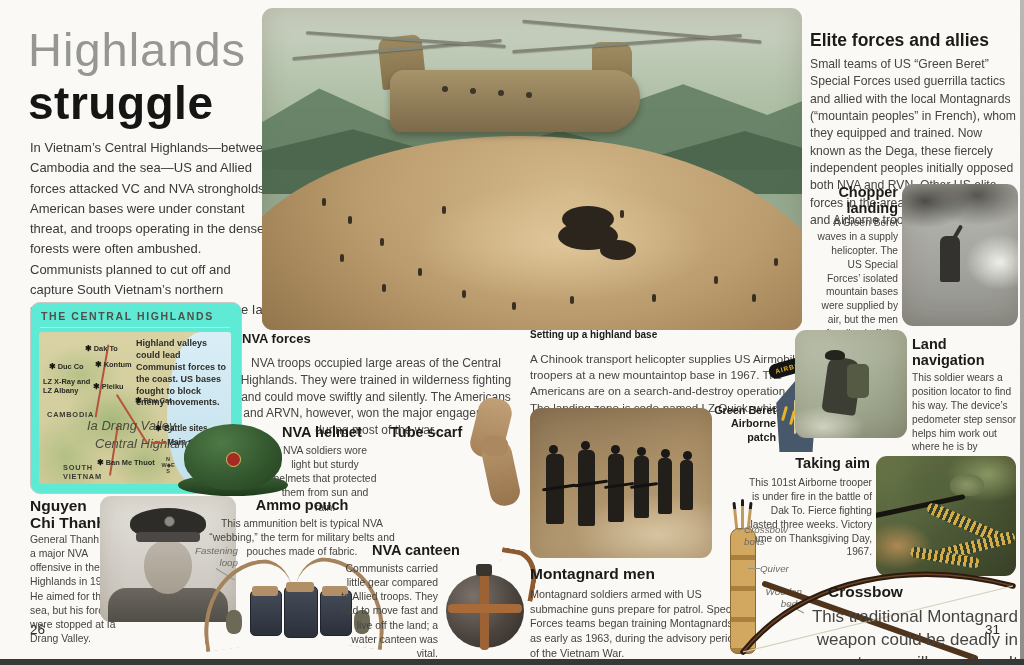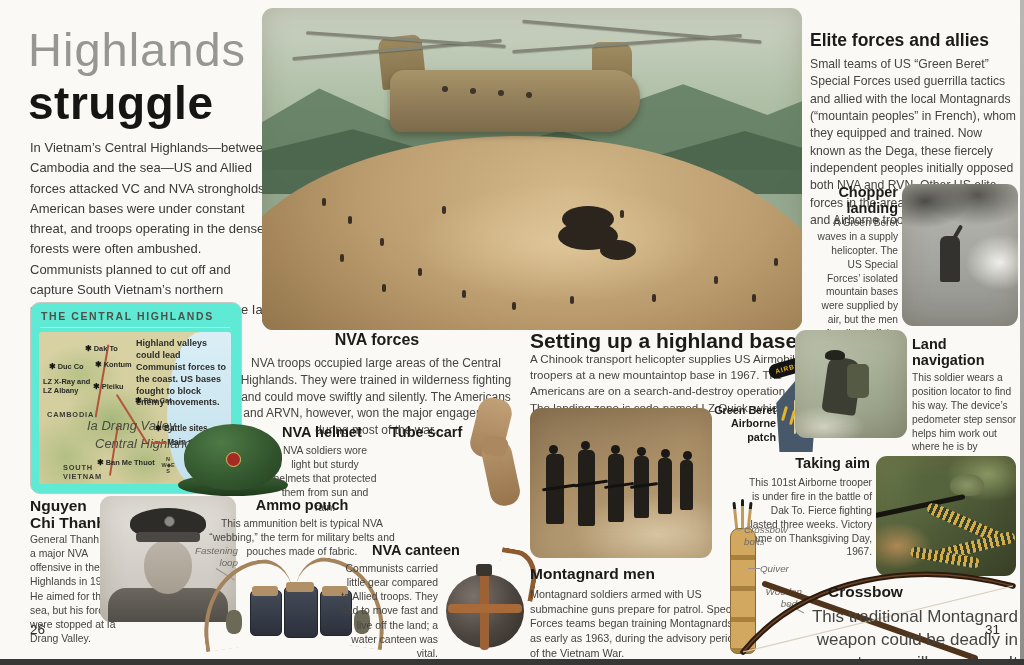--- a/index.html
+++ b/index.html
@@ -229,21 +229,21 @@
     <div class="abs blade" style="left:44px;top:30px;width:200px;transform:rotate(4deg);"></div>
     <div class="abs blade" style="left:250px;top:34px;width:230px;transform:rotate(-4deg);"></div>
     <div class="abs blade" style="left:260px;top:22px;width:240px;transform:rotate(5deg);"></div>
     <div class="abs ch-win"></div>
     <div class="abs tire" style="left:300px;top:198px;width:52px;height:26px;"></div>
     <div class="abs tire" style="left:296px;top:214px;width:60px;height:28px;"></div>
     <div class="abs tire" style="left:338px;top:232px;width:36px;height:20px;"></div>
     <div class="abs troops"></div>
   </div>
 
-  <div class="abs head" style="left:242px;top:331px;width:270px;font-size:16px;text-align:center;">NVA forces</div>
+  <div class="abs head" style="left:242px;top:331px;width:270px;font-size:13px;text-align:left;">NVA forces</div>
   <div class="abs body-m" style="left:230px;top:355px;width:292px;text-align:center;">NVA troops occupied large areas of the Central Highlands. They were trained in wilderness fighting and could move swiftly and silently. The Americans and ARVN, however, won the major engagements during most of the war.</div>
 
   <div class="abs helm">
     <div class="abs helm-brim"></div>
     <div class="abs helm-dome"></div>
     <div class="abs helm-badge"></div>
   </div>
   <div class="abs head" style="left:282px;top:424px;width:100px;font-size:14.5px;">NVA helmet</div>
   <div class="abs body-s" style="left:272px;top:444px;width:106px;text-align:center;">NVA soldiers wore light but sturdy helmets that protected them from sun and rain.</div>
 
@@ -274,21 +274,21 @@
   <div class="abs head" style="left:372px;top:542px;width:120px;font-size:14.5px;">NVA canteen</div>
   <div class="abs body-s" style="left:338px;top:562px;width:100px;text-align:right;">Communists carried little gear compared to Allied troops. They had to move fast and live off the land; a water canteen was vital.</div>
   <div class="abs cant">
     <div class="abs cant-sling"></div>
     <div class="abs cant-body"></div>
     <div class="abs cant-strapv"></div>
     <div class="abs cant-straph"></div>
     <div class="abs cant-cap"></div>
   </div>
 
-  <div class="abs head" style="left:530px;top:329px;width:290px;font-size:21px;">Setting up a highland base</div>
+  <div class="abs head" style="left:530px;top:329px;width:290px;font-size:10px;">Setting up a highland base</div>
   <div class="abs body-m" style="left:530px;top:351px;width:280px;font-size:11.6px;">A Chinook transport helicopter supplies US Airmobile troopers at a new mountaintop base in 1967. The Americans are on a search-and-destroy operation. The landing zone is code-named LZ Quick, which the NVA tried to ambush.</div>
 
   <div class="abs photo mg">
     <div class="fig" style="left:16px;top:46px;width:18px;height:70px;"></div>
     <div class="fig" style="left:48px;top:42px;width:17px;height:76px;"></div>
     <div class="fig" style="left:78px;top:46px;width:16px;height:68px;"></div>
     <div class="fig" style="left:104px;top:48px;width:15px;height:62px;"></div>
     <div class="fig" style="left:128px;top:50px;width:14px;height:56px;"></div>
     <div class="fig" style="left:150px;top:52px;width:13px;height:50px;"></div>
     <div class="gun" style="left:12px;top:78px;width:34px;transform:rotate(-8deg);"></div>

